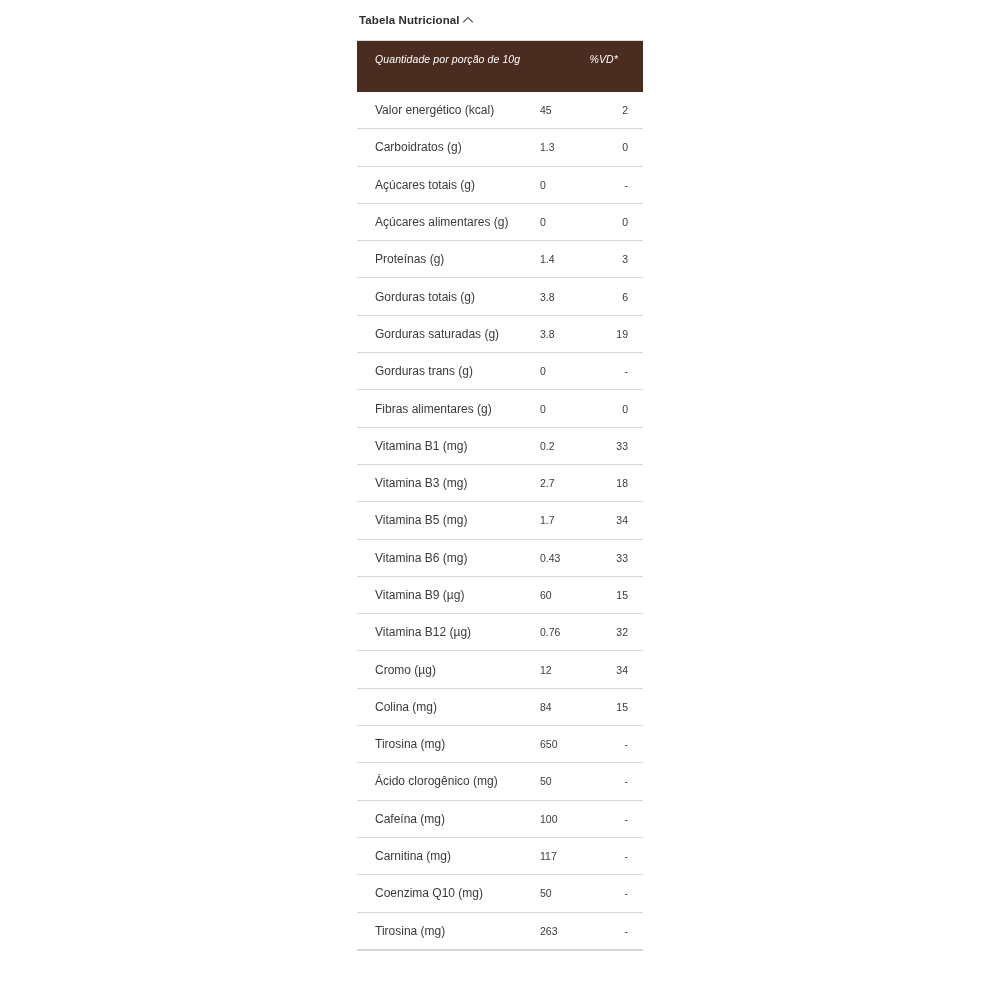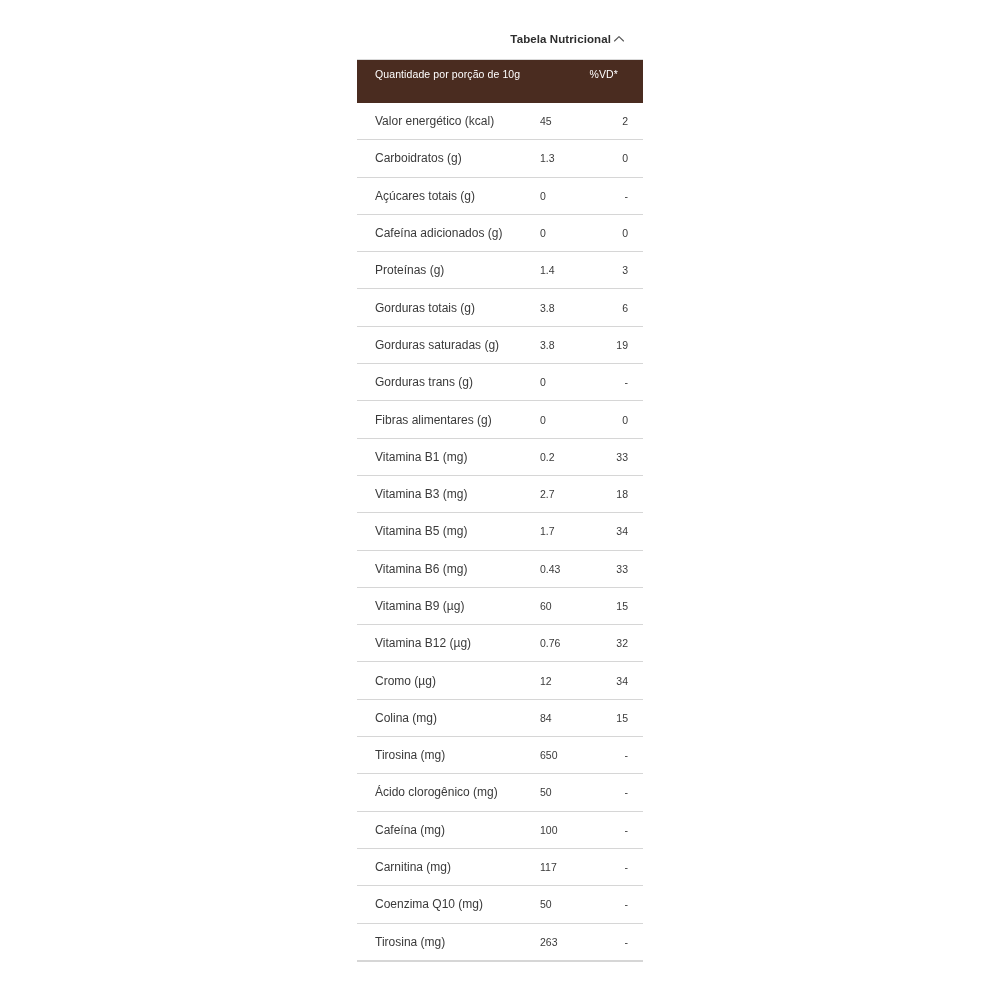--- a/index.html
+++ b/index.html
@@ -19,25 +19,24 @@
   }
   .panel {
     position: absolute;
     left: 357px;
     top: 0px;
     width: 286px;
   }
   .section-header {
     display: flex;
     align-items: center;
-    justify-content: flex-end;
+    justify-content: flex-start;
     height: 40px;
     padding: 0 0 0 2px;
     border-bottom: 0px solid transparent;
-    margin-top: 19px;
   }
   .section-title {
     font-size: 11.5px;
     font-weight: bold;
     color: #2e2e2e;
     letter-spacing: 0.1px;
   }
   .chevron {
     width: 16px;
     height: 16px;
@@ -53,23 +52,24 @@
   .table-wrap {
     width: 286px;
     margin-top: 0px;
   }
   .table-head {
     background: #4a2c20;
     color: #ffffff;
     display: flex;
     align-items: center;
     justify-content: space-between;
-    height: 43px;
+    height: 51px;
     padding: 0 12px 15px 18px;
     box-sizing: border-box;
+    font-style: italic;
   }
   .table-head .h-left {
     font-size: 10.5px;
     font-weight: normal;
     letter-spacing: 0.1px;
   }
   .table-head .h-right {
     font-size: 10.5px;
     font-weight: normal;
     letter-spacing: 0.1px;
@@ -150,21 +150,21 @@
             <span class="cell-name">Carboidratos (g)</span>
             <span class="cell-qty">1.3</span>
             <span class="cell-vd">0</span>
           </div>
           <div class="row">
             <span class="cell-name">Açúcares totais (g)</span>
             <span class="cell-qty">0</span>
             <span class="cell-vd">-</span>
           </div>
           <div class="row">
-            <span class="cell-name">Cafeína adicionados (g)</span>
+            <span class="cell-name">Açúcares alimentares (g)</span>
             <span class="cell-qty">0</span>
             <span class="cell-vd">0</span>
           </div>
           <div class="row">
             <span class="cell-name">Proteínas (g)</span>
             <span class="cell-qty">1.4</span>
             <span class="cell-vd">3</span>
           </div>
           <div class="row">
             <span class="cell-name">Gorduras totais (g)</span>

